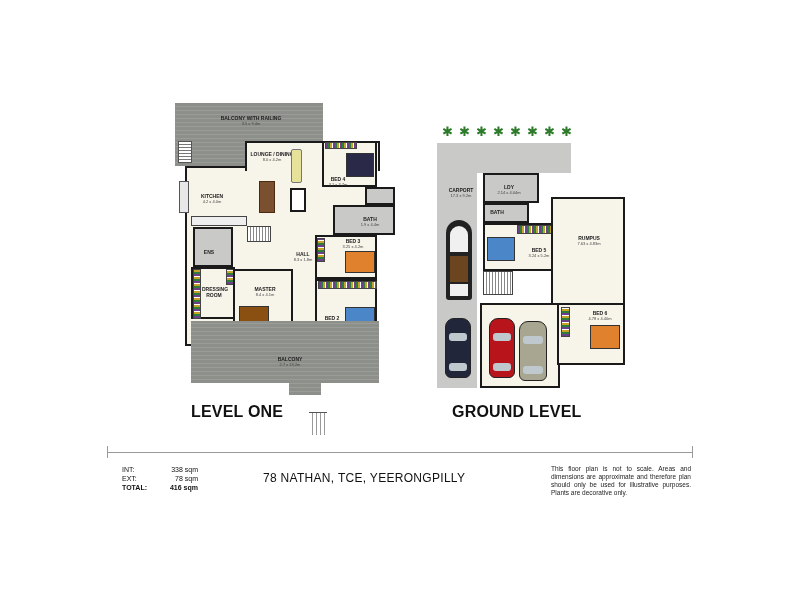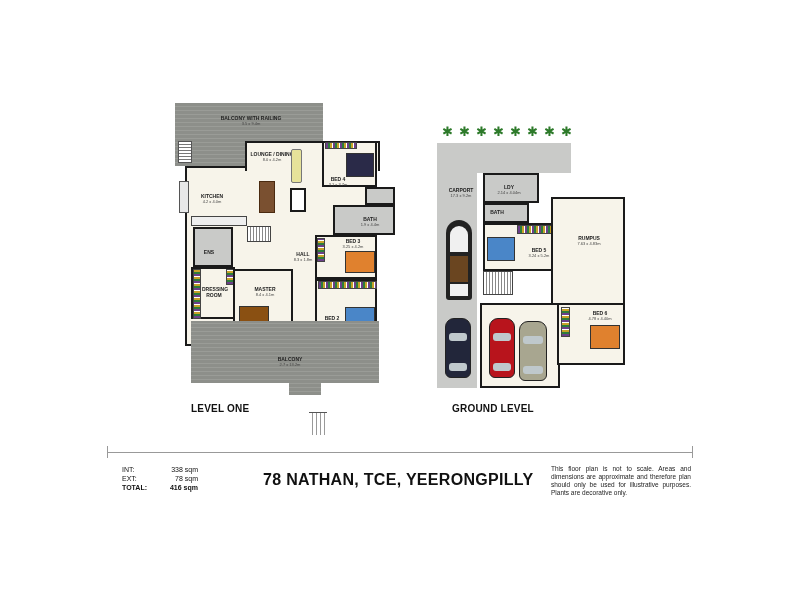--- a/index.html
+++ b/index.html
@@ -6,21 +6,21 @@
   body { width:800px; height:600px; background:#ffffff; position:relative; overflow:hidden; font-family:"Liberation Sans", sans-serif; color:#111; }
   .abs { position:absolute; }
   .deck { background:#8f918c; background-image:repeating-linear-gradient(0deg, #8d8f8a 0px, #8d8f8a 3px, #9a9c97 3px, #9a9c97 4px); }
   .floor { background:#f7f4ea; }
   .tile { background:#c9cac8; }
   .room-label { position:absolute; font-size:5px; font-weight:bold; text-align:center; color:#222; line-height:6px; white-space:nowrap; transform:translateX(-50%); }
   .room-dim { display:block; font-weight:normal; font-size:4px; color:#444; }
   .bed { position:absolute; border:1px solid #333; }
   .wardrobe { position:absolute; background:repeating-linear-gradient(90deg, #6b3f8a 0 2px, #2e7d3a 2px 4px, #c7a229 4px 6px, #ffffff 6px 7px); border:1px solid #444; }
   .wardrobe.v { background:repeating-linear-gradient(0deg, #6b3f8a 0 2px, #2e7d3a 2px 4px, #c7a229 4px 6px, #ffffff 6px 7px); }
-  .level-title { position:absolute; font-size:10px; font-weight:bold; letter-spacing:0.2px; }
+  .level-title { position:absolute; font-size:16px; font-weight:bold; letter-spacing:0.2px; }
   .car { position:absolute; border-radius:9px 9px 6px 6px; border:1px solid #222; }
   .car .ws { position:absolute; left:3px; right:3px; height:8px; background:#bfc8cc; border-radius:3px; }
   .plant { position:absolute; width:13px; height:13px; color:#2d7a2a; font-size:13px; line-height:13px; text-align:center; }
   .info-row { display:flex; font-size:7px; line-height:9px; }
   .info-row .k { width:40px; }
   .info-row .v { width:36px; text-align:right; }
 </style>
 </head>
 <body>
 
@@ -208,15 +208,15 @@
   <div class="info-row">
     <span class="k">EXT:</span>
     <span class="v">78 sqm</span>
   </div>
   <div class="info-row" style="font-weight:bold;">
     <span class="k">TOTAL:</span>
     <span class="v">416 sqm</span>
   </div>
 </div>
 
-<div class="abs" style="left:263px; top:471px; font-size:16px; font-weight:bold; letter-spacing:0.3px;">78 NATHAN, TCE, YEERONGPILLY</div>
+<div class="abs" style="left:263px; top:471px; font-size:12px; font-weight:normal; letter-spacing:0.3px;">78 NATHAN, TCE, YEERONGPILLY</div>
 
 <div class="abs" style="left:551px; top:465px; width:140px; font-size:6.5px; line-height:8px; text-align:justify; color:#222;">This floor plan is not to scale. Areas and dimensions are approximate and therefore plan should only be used for illustrative purposes. Plants are decorative only.</div>
 
 </body></html>

